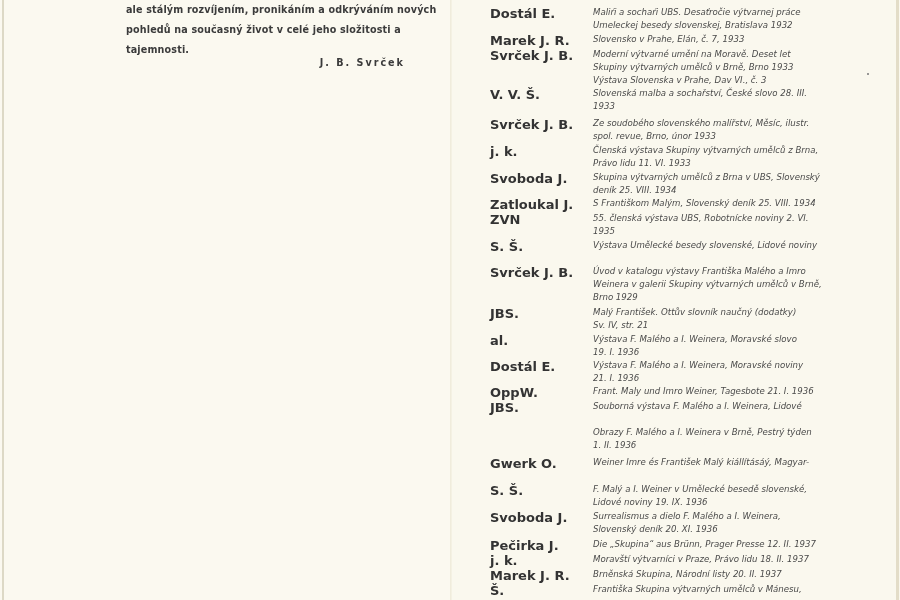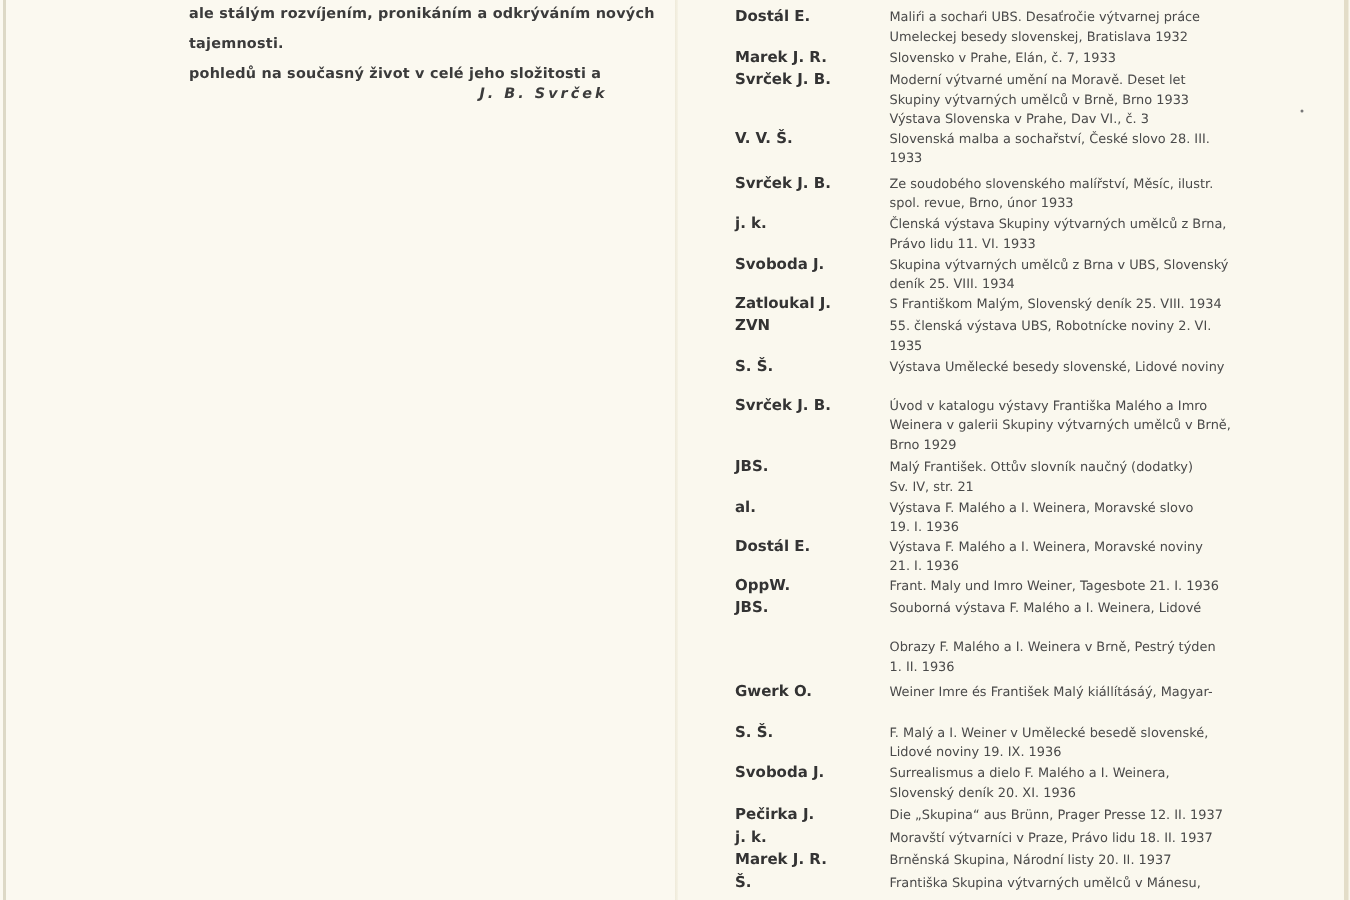--- a/index.html
+++ b/index.html
@@ -66,68 +66,68 @@
     .signature {
       position: absolute;
       left: 260px;
       top: 57px;
       width: 145px;
       text-align: right;
       font-size: 9.6px;
       font-weight: bold;
       letter-spacing: 2px;
       color: #3b3b3b;
-      font-style: italic;
     }
     .bib {
       position: absolute;
       left: 0; top: 0;
       width: 444px;
     }
     .entry {
       position: absolute;
       left: 0;
       width: 444px;
     }
     .author {
       position: absolute;
       left: 38px;
       top: 0;
-      font-size: 10px;
+      font-size: 13px;
       font-weight: bold;
       color: #333;
       white-space: nowrap;
     }
     .ref {
       position: absolute;
       left: 141px;
       top: 0;
       width: 240px;
       font-size: 8.6px;
       line-height: 12.8px;
       color: #4a4a4a;
+      font-style: italic;
     }
     .ref .line { display: block; white-space: nowrap; }
     .dust {
       position: absolute;
       left: 867px; top: 73px;
       width: 2px; height: 2px;
       background: #777;
       border-radius: 1px;
     }
   </style>
 </head>
 <body>
 
 <div class="spread">
   <div class="page-left">
     <div class="prose">
       <span class="line">ale stálým rozvíjením, pronikáním a odkrýváním nových</span>
+      <span class="line">pohledů na současný život v celé jeho složitosti a</span>
       <span class="line">tajemnosti.</span>
-      <span class="line">pohledů na současný život v celé jeho složitosti a</span>
     </div>
     <div class="signature">J. B. Svrček</div>
   </div>
   <div class="left-edge"></div>
   <div class="gutter"></div>
 
   <div class="page-right">
     <div class="bib" id="bib">
         <div class="entry" style="top: 6px;">
           <span class="author">Dostál E.</span>

